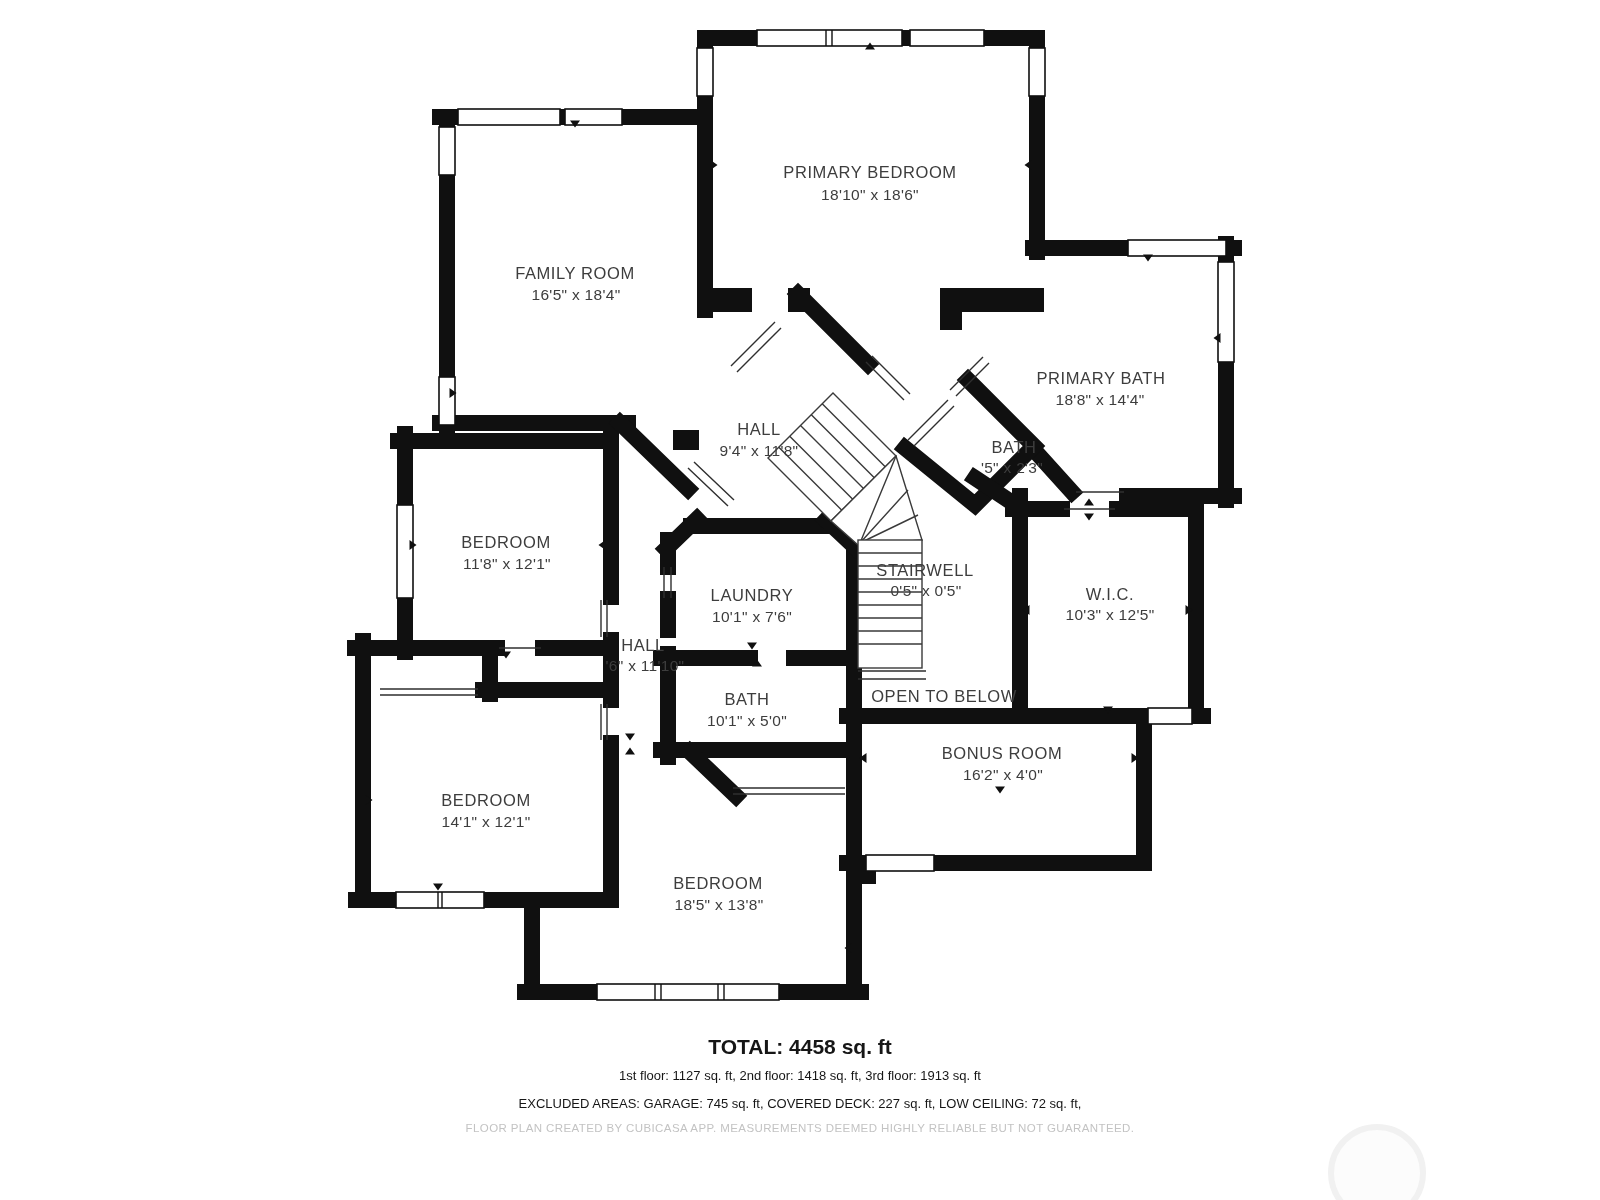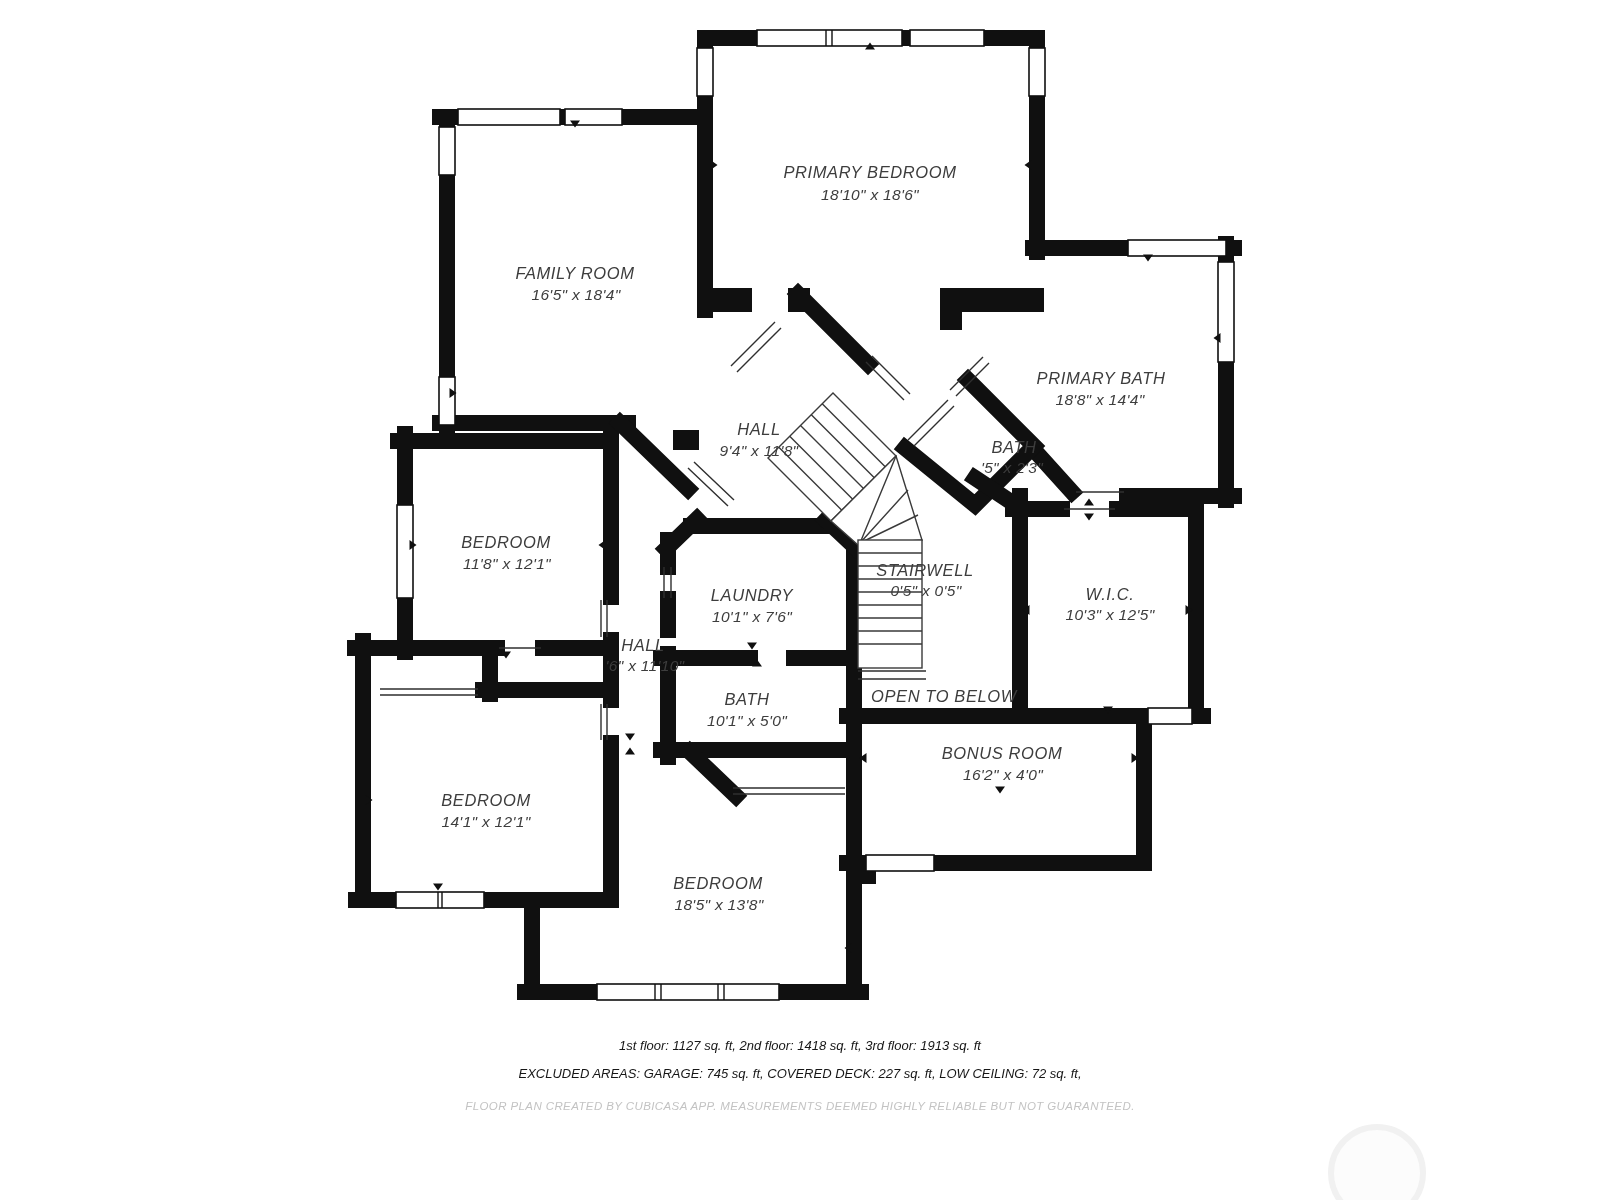--- a/index.html
+++ b/index.html
@@ -1,24 +1,24 @@
 <!DOCTYPE html>
 <html><head>
 <meta charset="utf-8">
 <style>
   html,body{margin:0;padding:0;background:#fff;}
   #page{position:relative;width:1450px;height:1200px;background:#ffffff;overflow:hidden;
-        font-family:"Liberation Sans",sans-serif;font-style:italic;}
+        font-family:"Liberation Sans",sans-serif;}
   #plan-svg{position:absolute;left:0;top:0;}
   .room-name{font-family:"Liberation Sans",sans-serif;font-size:16.5px;fill:#3d3d3d;letter-spacing:.6px;}
   .room-dims{font-family:"Liberation Sans",sans-serif;font-size:15.5px;fill:#3d3d3d;letter-spacing:.3px;}
   #footer{position:absolute;left:300px;top:1032px;width:1000px;text-align:center;color:#161616;}
   #footer .total{font-size:21px;font-weight:bold;line-height:30px;}
   #footer .line{font-size:13px;line-height:28px;}
-  #footer .disclaimer{margin-top:12px;font-size:11.5px;color:#c3c3c3;letter-spacing:.4px;}
+  #footer .disclaimer{margin-top:4px;font-size:11.5px;color:#c3c3c3;letter-spacing:.4px;}
   #watermark{position:absolute;left:1328px;top:1124px;width:86px;height:86px;border-radius:50%;
              border:6px solid #f1f1f1;background:#fcfcfc;}
 </style>
 </head>
 <body>
 
 <div id="page">
 
 <svg id="plan-svg" width="1600" height="1030" viewBox="0 0 1600 1030" xmlns="http://www.w3.org/2000/svg">
 
@@ -173,19 +173,20 @@
     <text class="room-name" x="1002" y="759">BONUS ROOM</text>
     <text class="room-dims" x="1003" y="780">16'2" x 4'0"</text>
     <text class="room-name" x="486" y="806">BEDROOM</text>
     <text class="room-dims" x="486" y="827">14'1" x 12'1"</text>
     <text class="room-name" x="718" y="889">BEDROOM</text>
     <text class="room-dims" x="719" y="910">18'5" x 13'8"</text>
   </g>
 </svg>
 
   <div id="footer">
+    <div class="total">TOTAL: 4458 sq. ft</div>
     <div class="line">1st floor: 1127 sq. ft, 2nd floor: 1418 sq. ft, 3rd floor: 1913 sq. ft</div>
     <div class="line">EXCLUDED AREAS: GARAGE: 745 sq. ft, COVERED DECK: 227 sq. ft, LOW CEILING: 72 sq. ft,</div>
     <div class="disclaimer">FLOOR PLAN CREATED BY CUBICASA APP. MEASUREMENTS DEEMED HIGHLY RELIABLE BUT NOT GUARANTEED.</div>
   </div>
 
   <div id="watermark"></div>
 </div>
 
 </body></html>

